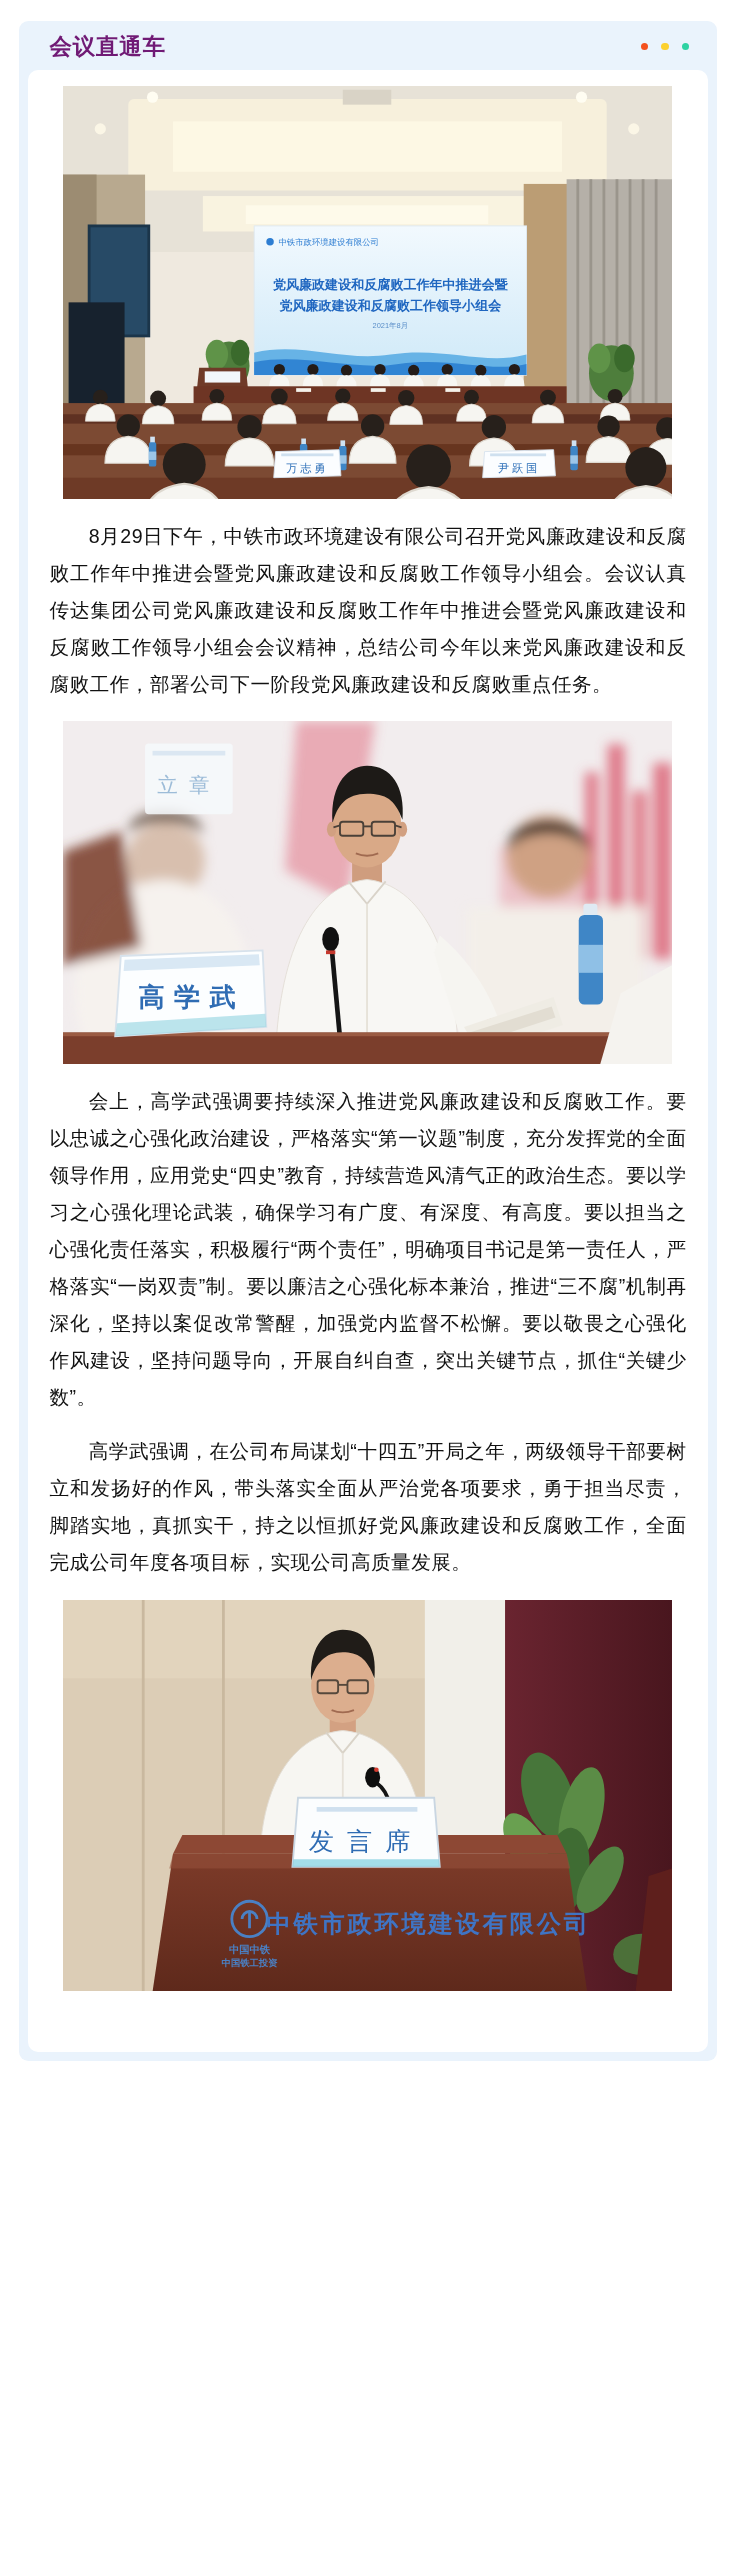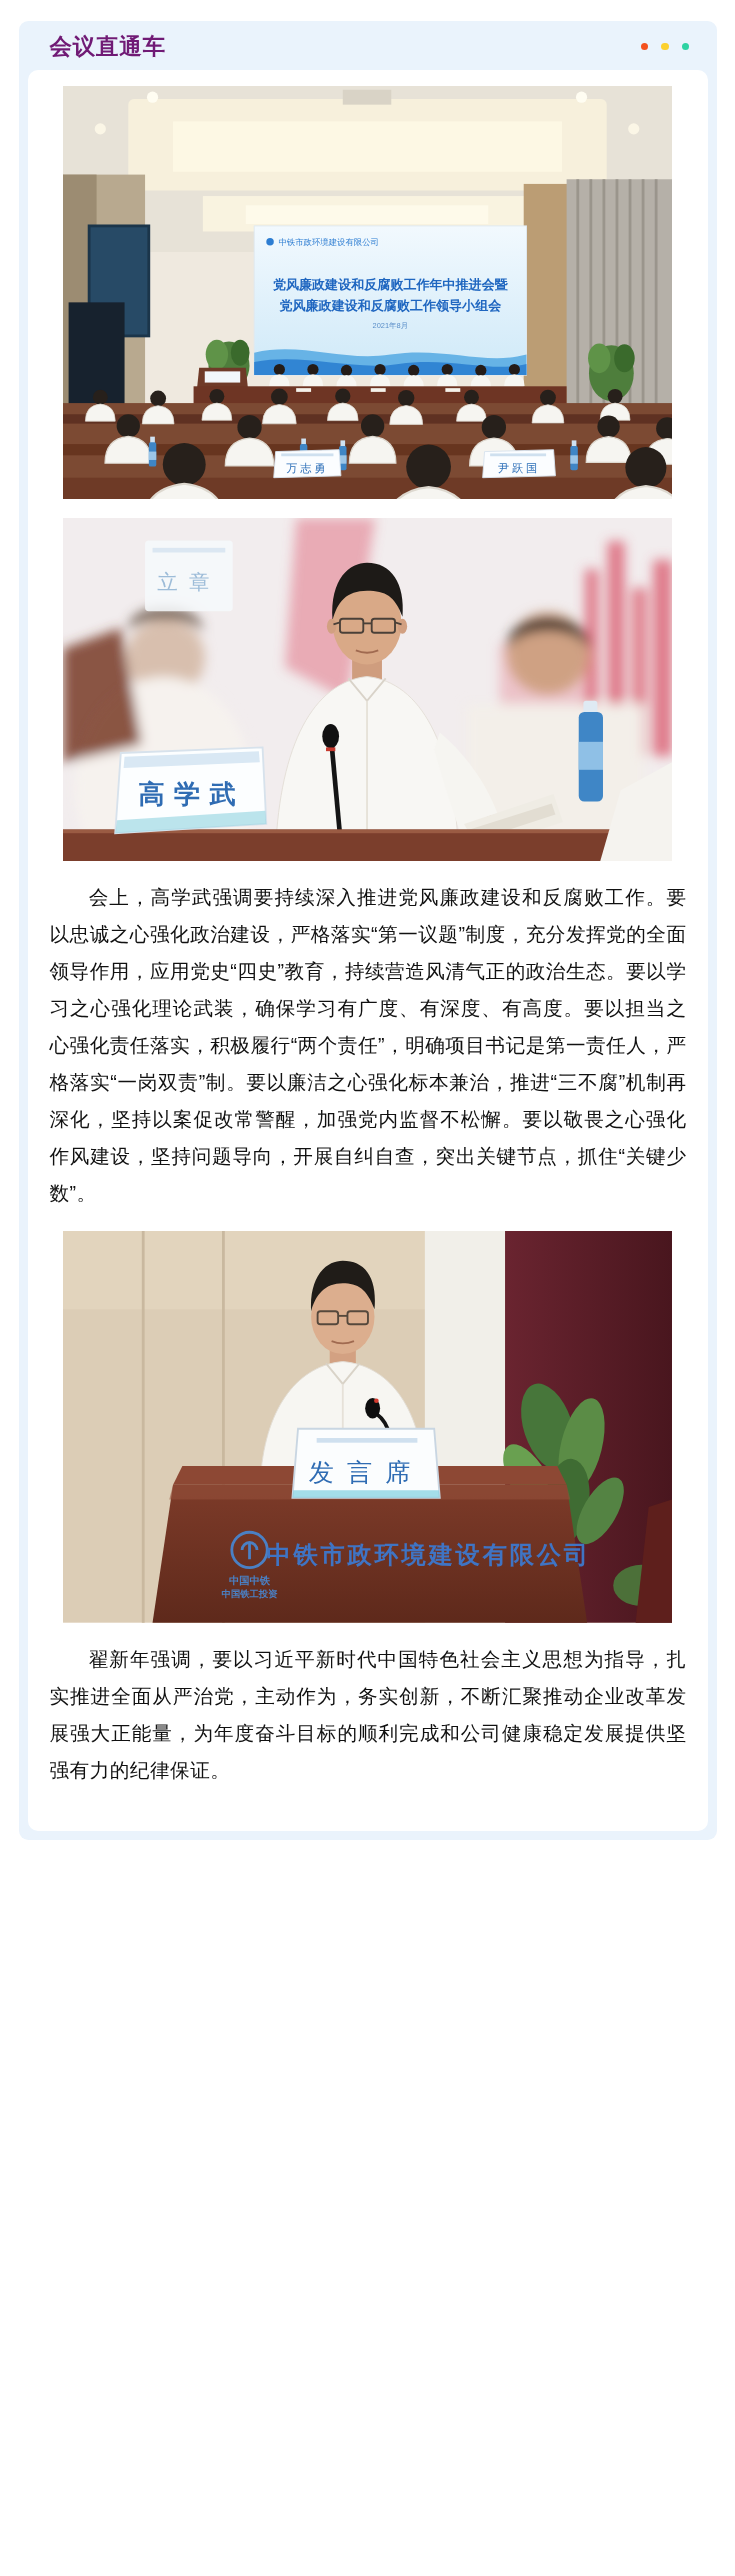--- a/index.html
+++ b/index.html
@@ -197,20 +197,21 @@
           <text x="262" y="414" font-size="12" fill="#2d6fb8" text-anchor="middle" letter-spacing="3">万志勇</text>
         </g>
         <g>
           <polygon points="452,392 526,390 528,418 450,420" fill="#fbfdff" stroke="#d8e3ee"></polygon>
           <rect x="458" y="394" width="60" height="3" fill="#cfe0ef"></rect>
           <text x="489" y="414" font-size="12" fill="#2d6fb8" text-anchor="middle" letter-spacing="3">尹跃国</text>
         </g>
       </svg>
     </figure>
 
+    <p class="para">8月29日下午，中铁市政环境建设有限公司召开党风廉政建设和反腐败工作年中推进会暨党风廉政建设和反腐败工作领导小组会。会议认真传达集团公司党风廉政建设和反腐败工作年中推进会暨党风廉政建设和反腐败工作领导小组会会议精神，总结公司今年以来党风廉政建设和反腐败工作，部署公司下一阶段党风廉政建设和反腐败重点任务。</p>
 
     <figure class="photo">
       <svg viewBox="0 0 653 368" xmlns="http://www.w3.org/2000/svg">
         <defs>
           <filter id="blur6">
               <feGaussianBlur stdDeviation="6"></feGaussianBlur>
             </filter>
         </defs>
         <rect x="0" y="0" width="653" height="368" fill="#f2edee"></rect>
         <g filter="url(#blur6)">
@@ -275,20 +276,21 @@
         <g>
           <polygon points="62,252 214,246 218,328 56,338" fill="#fcfeff" stroke="#d7e2ec" stroke-width="2"></polygon>
           <polygon points="66,256 210,250 211,262 65,268" fill="#d9e8f4"></polygon>
           <polygon points="58,324 217,314 218,328 56,338" fill="#9fd8e4" opacity="0.7"></polygon>
           <text x="138" y="306" font-size="28" font-weight="bold" fill="#2f6cb3" text-anchor="middle" letter-spacing="10">高学武</text>
         </g>
       </svg>
     </figure>
 
     <p class="para">会上，高学武强调要持续深入推进党风廉政建设和反腐败工作。要以忠诚之心强化政治建设，严格落实“第一议题”制度，充分发挥党的全面领导作用，应用党史“四史”教育，持续营造风清气正的政治生态。要以学习之心强化理论武装，确保学习有广度、有深度、有高度。要以担当之心强化责任落实，积极履行“两个责任”，明确项目书记是第一责任人，严格落实“一岗双责”制。要以廉洁之心强化标本兼治，推进“三不腐”机制再深化，坚持以案促改常警醒，加强党内监督不松懈。要以敬畏之心强化作风建设，坚持问题导向，开展自纠自查，突出关键节点，抓住“关键少数”。</p>
+    <p class="para">高学武强调，在公司布局谋划“十四五”开局之年，两级领导干部要树立和发扬好的作风，带头落实全面从严治党各项要求，勇于担当尽责，脚踏实地，真抓实干，持之以恒抓好党风廉政建设和反腐败工作，全面完成公司年度各项目标，实现公司高质量发展。</p>
 
     <figure class="photo">
       <svg viewBox="0 0 653 420" xmlns="http://www.w3.org/2000/svg">
         <defs>
           <linearGradient id="maroon" x1="0" y1="0" x2="1" y2="0">
             <stop offset="0" stop-color="#6a2430"></stop>
               <stop offset="1" stop-color="#49161e"></stop>
           </linearGradient>
           <linearGradient id="podium" x1="0" y1="0" x2="0" y2="1">
             <stop offset="0" stop-color="#7d3b29"></stop>
@@ -348,17 +350,16 @@
           <path d="M192,342 A8,8 0 0 1 208,342" fill="none" stroke="#4a80c4" stroke-width="3"></path>
           <line x1="200" y1="334" x2="200" y2="352" stroke="#4a80c4" stroke-width="3"></line>
           <text x="200" y="378" font-size="11" font-weight="bold" fill="#4a80c4" text-anchor="middle">中国中铁</text>
           <text x="200" y="392" font-size="10" font-weight="bold" fill="#4a80c4" text-anchor="middle">中国铁工投资</text>
           <text x="392" y="356" font-size="26" font-weight="bold" fill="#3f74c4" text-anchor="middle" letter-spacing="3">中铁市政环境建设有限公司</text>
         </g>
         <polygon points="628,296 653,288 653,420 614,420" fill="#5e1f1c"></polygon>
       </svg>
     </figure>
 
-    <p class="para">翟新年强调，要以习近平新时代中国特色社会主义思想为指导，扎实推进全面从严治党，主动作为，务实创新，不断汇聚推动企业改革发展强大正能量，为年度奋斗目标的顺利完成和公司健康稳定发展提供坚强有力的纪律保证。</p>
 
   </div>
 </div>
 
 
 </body></html>

